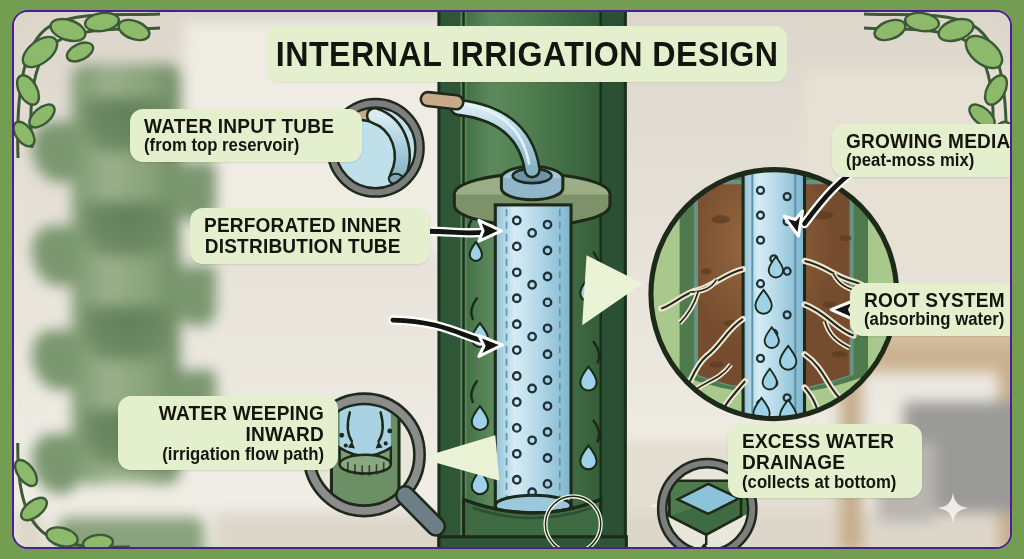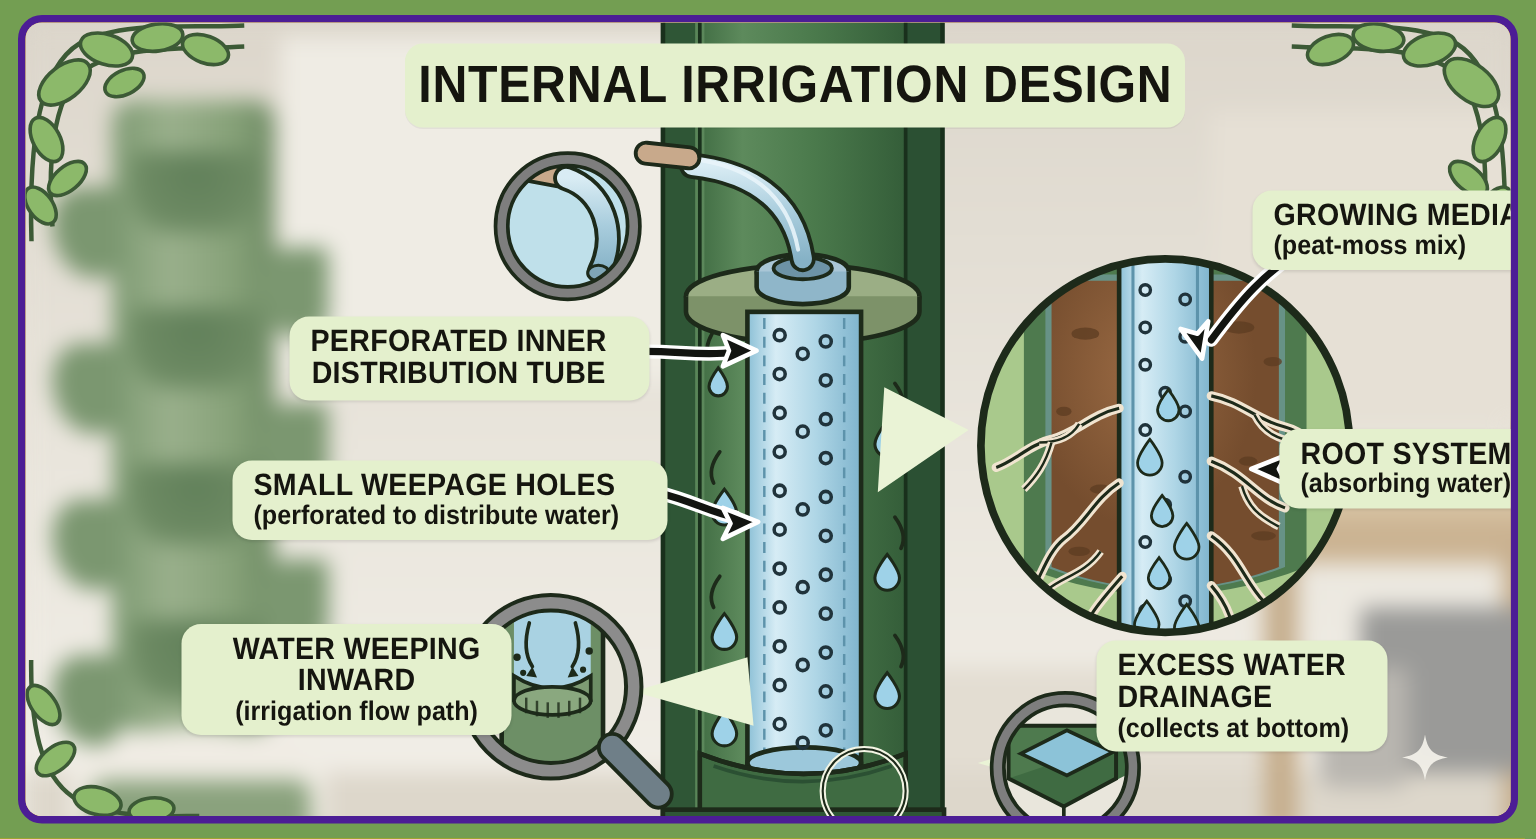--- a/index.html
+++ b/index.html
@@ -8,22 +8,22 @@
     background:#6f9a4e;
     font-family:"Liberation Sans",sans-serif;
   }
   #stage{position:relative;width:1024px;height:559px;}
 
   
   .frame-bg{position:absolute;inset:0;background:#739e52;}
   .inner-card{
     position:absolute;left:12px;top:10px;right:12px;bottom:10px;
     border-radius:16px;overflow:hidden;
-    border:5px solid #4c1d95;
-    background:#eab308;
+    border:2px solid #4c1d95;
+    background:#d946ef;
   }
 
   
   .bg-room{position:absolute;inset:0;
     background:
       linear-gradient(180deg,#d9d3c9 0%,#e7e2d8 40%,#efece4 100%);
     filter:none;}
   .bg-blur-layer{position:absolute;inset:0;filter:blur(7px);}
   .bg-wall{position:absolute;left:0;top:0;width:100%;height:100%;
     background:linear-gradient(180deg,#dcd6cb 0%,#e9e5dc 55%,#f2efe8 100%);}
@@ -492,32 +492,32 @@
     </div>
 
     <svg class="sparkle" viewBox="0 0 40 40">
       <path d="M20 2 C22 14 26 18 38 20 C26 22 22 26 20 38 C18 26 14 22 2 20 C14 18 18 14 20 2 Z" fill="#f4f2ea" opacity=".92"></path>
     </svg>
 
     <div class="title-pill">
       <div class="title-text">INTERNAL IRRIGATION DESIGN</div>
     </div>
 
+    <div class="pill" style="left:116px;top:97px;">
+      <div class="l1">WATER INPUT TUBE</div>
+      <div class="l2 sub">(from top reservoir)</div>
+    </div>
 
     <div class="pill" style="left:176px;top:196px;text-align:center;">
       <div class="l1">PERFORATED INNER</div>
       <div class="l2 bold">DISTRIBUTION TUBE</div>
     </div>
 
-    <div class="pill" style="left:138px;top:292px;">
-      <div class="l1">SMALL WEEPAGE HOLES</div>
-      <div class="l2 sub">(perforated to distribute water)</div>
-    </div>
-
-    <div class="pill ra" style="left:104px;top:401px;width:192px;text-align:center;">
+
+    <div class="pill ra" style="left:104px;top:384px;width:192px;">
       <div class="l1">WATER WEEPING</div>
       <div class="l2 bold">INWARD</div>
       <div class="l3 sub">(irrigation flow path)</div>
     </div>
 
     <div class="pill" style="left:818px;top:112px;">
       <div class="l1">GROWING MEDIA</div>
       <div class="l2 sub">(peat-moss mix)</div>
     </div>
 

